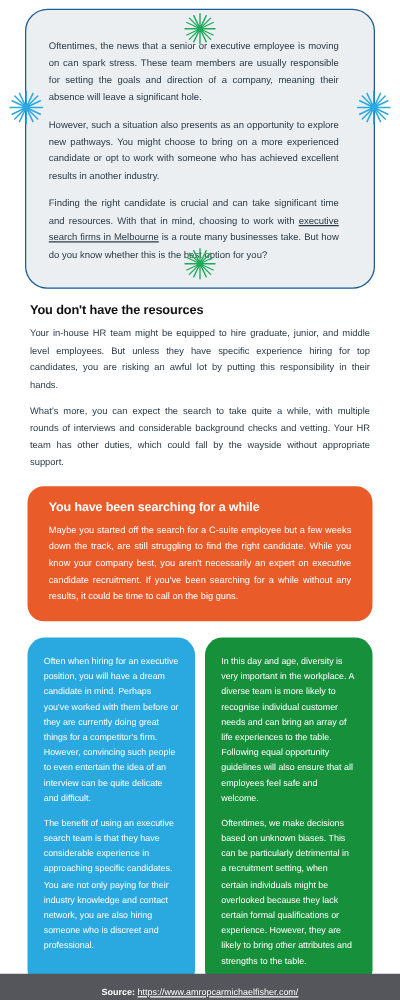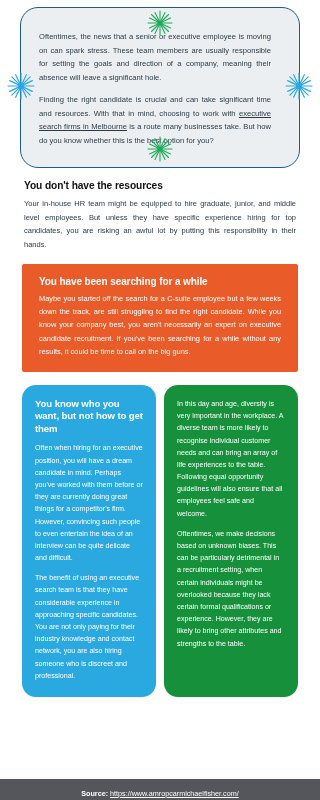--- a/index.html
+++ b/index.html
@@ -94,21 +94,21 @@
     color: #2b3a46;
     text-align: justify;
     margin-bottom: 8px;
   }
   .section p:last-child { margin-bottom: 0; }
 
   
   .card-orange {
     margin: 13px 22px 0 22px;
     background: #ea5b2a;
-    border-radius: 2px;
+    border-radius: 13px;
     padding: 12px 17px 14px 17px;
   }
   .card-orange h2 {
     font-size: 10px;
     font-weight: 800;
     color: #ffffff;
     margin-bottom: 5px;
     letter-spacing: -0.1px;
   }
   .card-orange p {
@@ -222,20 +222,21 @@
             <line x1="8" y1="2.5" x2="18" y2="23.5"></line>
             <line x1="18" y1="2.5" x2="8" y2="23.5"></line>
             <line x1="2.5" y1="8" x2="23.5" y2="18"></line>
             <line x1="2.5" y1="18" x2="23.5" y2="8"></line>
           </g>
           <circle cx="13" cy="13" r="2.8" fill="#2aa8e0"></circle>
         </svg>
       </span>
 
       <p>Oftentimes, the news that a senior or executive employee is moving on can spark stress. These team members are usually responsible for setting the goals and direction of a company, meaning their absence will leave a significant hole.</p>
+      <p>However, such a situation also presents as an opportunity to explore new pathways. You might choose to bring on a more experienced candidate or opt to work with someone who has achieved excellent results in another industry.</p>
       <p><span>Finding the right candidate is crucial and can take significant time and resources. With that in mind, choosing to work with </span><a href="#" class="ulink">executive search firms in Melbourne</a><span> is a route many businesses take. But how do you know whether this is the best option for you?</span></p>
 
       <span class="burst burst-bottom">
         <svg width="26" height="26" viewBox="0 0 26 26">
           <g stroke="#1faa5a" stroke-width="1.1" stroke-linecap="round">
             <line x1="13" y1="1" x2="13" y2="25"></line>
             <line x1="1" y1="13" x2="25" y2="13"></line>
             <line x1="4.5" y1="4.5" x2="21.5" y2="21.5"></line>
             <line x1="21.5" y1="4.5" x2="4.5" y2="21.5"></line>
             <line x1="8" y1="2.5" x2="18" y2="23.5"></line>
@@ -246,31 +247,31 @@
           <circle cx="13" cy="13" r="2.6" fill="#1faa5a"></circle>
         </svg>
       </span>
 
     </div>
   </div>
 
   <div class="section">
     <h2>You don't have the resources</h2>
     <p>Your in-house HR team might be equipped to hire graduate, junior, and middle level employees. But unless they have specific experience hiring for top candidates, you are risking an awful lot by putting this responsibility in their hands.</p>
+    <p>What's more, you can expect the search to take quite a while, with multiple rounds of interviews and considerable background checks and vetting. Your HR team has other duties, which could fall by the wayside without appropriate support.</p>
   </div>
 
   <div class="card-orange">
     <h2>You have been searching for a while</h2>
     <p>Maybe you started off the search for a C-suite employee but a few weeks down the track, are still struggling to find the right candidate. While you know your company best, you aren't necessarily an expert on executive candidate recruitment. If you've been searching for a while without any results, it could be time to call on the big guns.</p>
   </div>
 
   <div class="two-col">
 
     <div class="col-card col-teal">
-      <h2>You know who you want, but not how to get them</h2>
       <p>Often when hiring for an executive position, you will have a dream candidate in mind. Perhaps you've worked with them before or they are currently doing great things for a competitor's firm. However, convincing such people to even entertain the idea of an interview can be quite delicate and difficult.</p>
       <p>The benefit of using an executive search team is that they have considerable experience in approaching specific candidates. You are not only paying for their industry knowledge and contact network, you are also hiring someone who is discreet and professional.</p>
     </div>
 
     <div class="col-card col-green">
       <p>In this day and age, diversity is very important in the workplace. A diverse team is more likely to recognise individual customer needs and can bring an array of life experiences to the table. Following equal opportunity guidelines will also ensure that all employees feel safe and welcome.</p>
       <p>Oftentimes, we make decisions based on unknown biases. This can be particularly detrimental in a recruitment setting, when certain individuals might be overlooked because they lack certain formal qualifications or experience. However, they are likely to bring other attributes and strengths to the table.</p>
     </div>
 
   </div>

